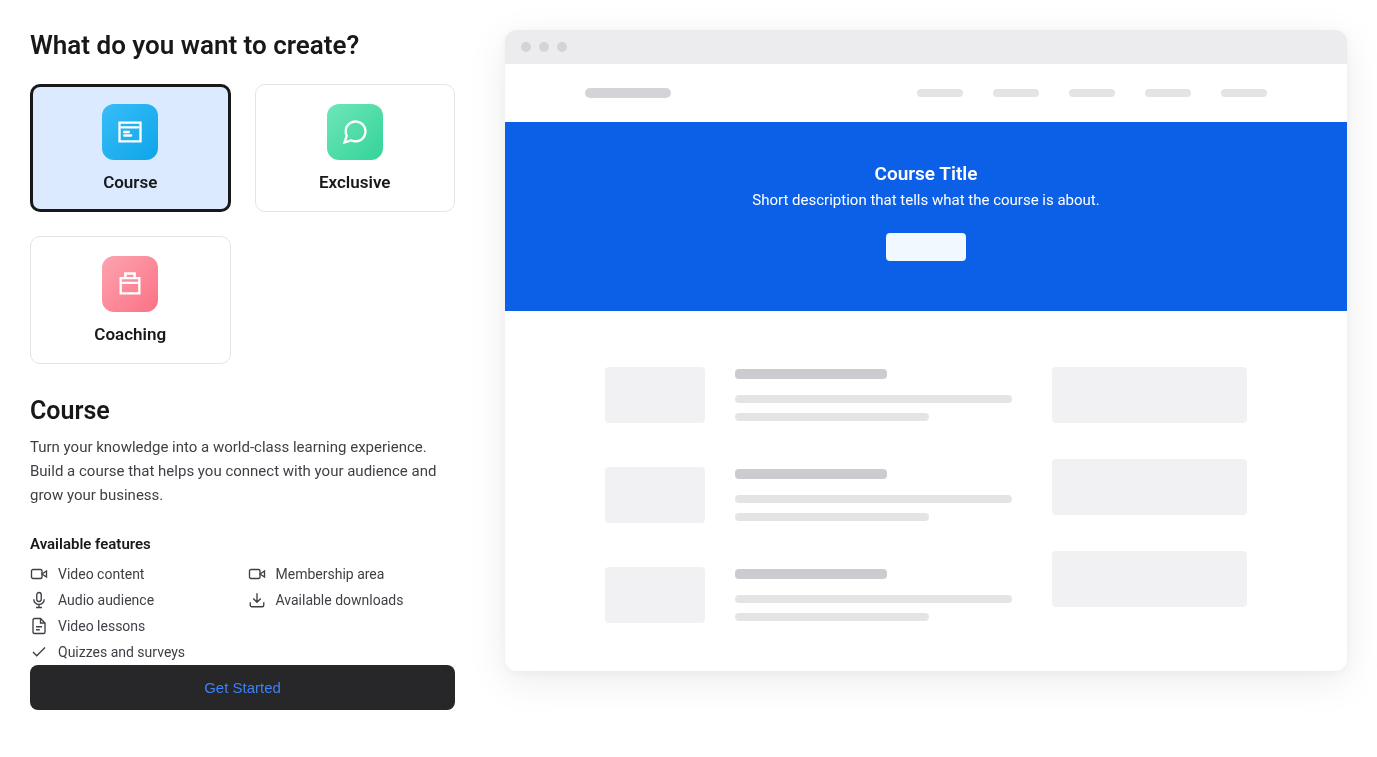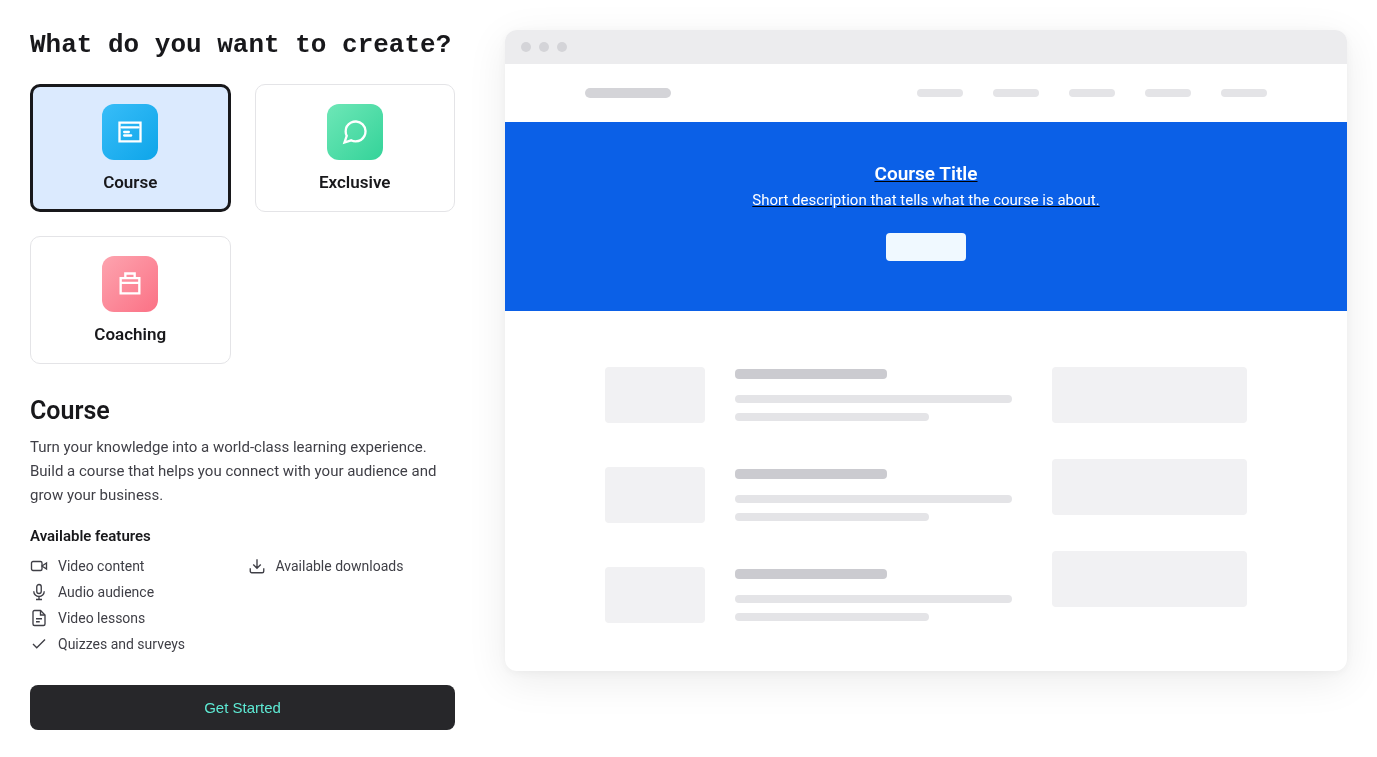--- a/index.html
+++ b/index.html
@@ -16,21 +16,20 @@
     }
     .left-panel {
       width: 425px;
       flex-shrink: 0;
     }
     .main-heading {
       font-size: 26px;
       font-weight: 600;
       color: #18181b;
       margin-bottom: 24px;
-      font-family: Liberation Mono, monospace;
     }
     .type-grid {
       display: grid;
       grid-template-columns: 1fr 1fr;
       gap: 24px;
       margin-bottom: 32px;
     }
     .type-card {
       border: 1px solid #e4e4e7;
       border-radius: 10px;
@@ -80,33 +79,32 @@
     .section-heading {
       font-size: 25px;
       font-weight: 600;
       color: #18181b;
       margin-bottom: 10px;
     }
     .section-description {
       font-size: 15px;
       color: #3f3f46;
       line-height: 1.6;
-      margin-bottom: 20px;
+      margin-bottom: 28px;
     }
     .features-heading {
       font-size: 15px;
       font-weight: 600;
       color: #18181b;
       margin-bottom: 8px;
     }
     .features-grid {
       display: grid;
       grid-template-columns: 1fr 1fr;
       gap: 4px 10px;
-      margin-bottom: 28px;
     }
     .feature-item {
       display: flex;
       align-items: center;
       gap: 10px;
       font-size: 14px;
       color: #3f3f46;
       padding: 4px 0;
     }
     .feature-item svg {
@@ -114,21 +112,21 @@
       height: 18px;
       stroke: #3f3f46;
       fill: none;
       stroke-width: 1.8;
       flex-shrink: 0;
     }
     .get-started-btn {
       width: 100%;
       padding: 14px;
       background: #27272a;
-      color: #5eead4;
+      color: #3b82f6;
       border: none;
       border-radius: 8px;
       font-size: 15px;
       font-weight: 500;
       cursor: pointer;
     }
     .right-panel {
       flex: 1;
     }
     .preview-window {
@@ -169,21 +167,20 @@
     .nav-link-placeholder {
       width: 46px;
       height: 8px;
       background: #e4e4e7;
       border-radius: 4px;
     }
     .preview-hero {
       background: #0b60e7;
       padding: 40px 20px 50px;
       text-align: center;
-      text-decoration: underline;
     }
     .hero-title {
       color: #fff;
       font-size: 19px;
       font-weight: 600;
       margin-bottom: 6px;
     }
     .hero-subtitle {
       color: #fff;
       font-size: 15px;
@@ -319,20 +316,27 @@
         <span>Video lessons</span>
       </div>
       <div class="feature-item">
         <svg viewBox="0 0 24 24">
             <path d="M20 6L9 17l-5-5"></path>
           </svg>
         <span>Quizzes and surveys</span>
       </div>
     </div>
     <div>
+      <div class="feature-item">
+        <svg viewBox="0 0 24 24">
+            <rect x="2" y="6" width="14" height="12" rx="2"></rect>
+            <path d="M16 12l6-4v8l-6-4z"></path>
+          </svg>
+        <span>Membership area</span>
+      </div>
       <div class="feature-item">
         <svg viewBox="0 0 24 24">
             <path d="M21 15v4a2 2 0 01-2 2H5a2 2 0 01-2-2v-4M7 10l5 5 5-5M12 15V3"></path>
           </svg>
         <span>Available downloads</span>
       </div>
     </div>
   </div>
 
   <button class="get-started-btn">Get Started</button>

